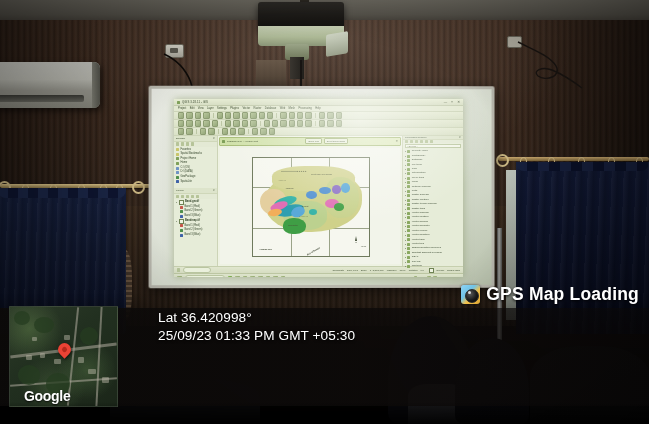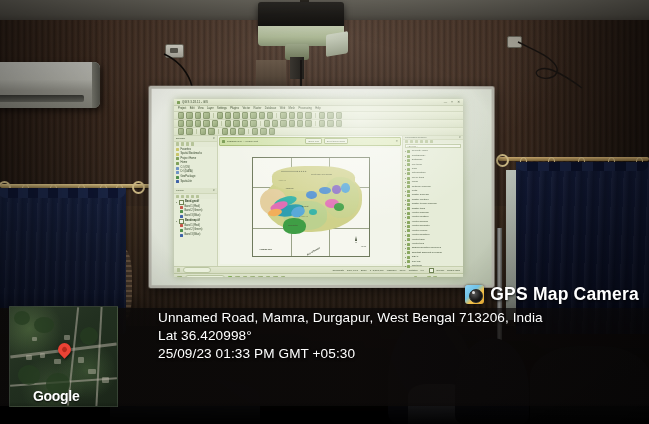--- a/index.html
+++ b/index.html
@@ -218,21 +218,21 @@
       radial-gradient(circle at 72% 64%, rgba(80,110,66,.5), rgba(0,0,0,0) 30%),
       radial-gradient(circle at 40% 80%, rgba(70,95,58,.55), rgba(0,0,0,0) 32%),
       linear-gradient(145deg,#2c3a28 0%,#223020 40%,#1b2619 100%);}
   .road{position:absolute;background:rgba(176,172,158,.55);}
   .bldg{position:absolute;background:rgba(196,190,176,.45);border-radius:1px;}
   .veg{position:absolute;border-radius:50%;background:rgba(38,60,32,.75);}
   .pin{position:absolute;left:48px;top:36px;width:13px;height:13px;border-radius:50% 50% 50% 0;
     background:#ea4335;transform:rotate(-45deg);box-shadow:0 1px 3px rgba(0,0,0,.7);}
   .pin:after{content:"";position:absolute;left:3.6px;top:3.6px;width:5.8px;height:5.8px;
     border-radius:50%;background:#b5291c;}
-  .gwm{position:absolute;left:23px;bottom:2px;color:#fff;font-size:14px;font-weight:bold;
+  .gwm{position:absolute;left:14px;bottom:2px;color:#fff;font-size:14px;font-weight:bold;
     text-shadow:0 1px 2px rgba(0,0,0,.9);letter-spacing:-.3px;}
 
   .gps-text{position:absolute;left:158px;top:310px;color:#fff;}
   .gps-text .l1{font-size:15.5px;font-weight:bold;letter-spacing:.1px;
     text-shadow:0 1px 3px rgba(0,0,0,.95);margin-bottom:3px;}
   .gps-text .ln{font-size:13.6px;letter-spacing:.1px;text-shadow:0 1px 3px rgba(0,0,0,.95);
     margin-bottom:3px;}
 
   .bottom-fade{position:absolute;left:0;bottom:0;width:649px;height:22px;
     background:linear-gradient(180deg, rgba(0,0,0,0), rgba(0,0,0,.85));}
@@ -758,21 +758,21 @@
   <div class="p-shirt"></div>
   <div class="person p2"></div>
   <div class="person p3"></div>
 
   <div class="vignette"></div>
 
   <div class="gps-logo">
     <div class="gps-badge">
         <div class="cam"></div>
       </div>
-    <div class="gps-title">GPS Map Camera</div>
+    <div class="gps-title">GPS Map Loading</div>
   </div>
 
   <div class="gps-strip"></div>
 
   <div class="gps-thumb">
     <div class="road" style="left:0;top:42px;width:107px;height:3px;transform:rotate(-7deg);"></div>
     <div class="road" style="left:0;top:74px;width:107px;height:2px;transform:rotate(-4deg);"></div>
     <div class="road" style="left:62px;top:0;width:2px;height:99px;transform:rotate(6deg);"></div>
     <div class="road" style="left:88px;top:0;width:2px;height:99px;transform:rotate(3deg);"></div>
     <div class="veg" style="left:4px;top:4px;width:16px;height:14px;"></div>
@@ -786,19 +786,18 @@
     <div class="bldg" style="left:68px;top:50px;width:6px;height:6px;"></div>
     <div class="bldg" style="left:78px;top:62px;width:8px;height:5px;"></div>
     <div class="bldg" style="left:92px;top:70px;width:7px;height:6px;"></div>
     <div class="bldg" style="left:54px;top:28px;width:6px;height:5px;"></div>
     <div class="bldg" style="left:22px;top:30px;width:5px;height:4px;"></div>
     <div class="pin"></div>
     <div class="gwm">Google</div>
   </div>
 
   <div class="gps-text">
-    <div class="ln">Unnamed Road, Mamra, Durgapur, West Bengal 713206, India</div>
     <div class="ln">Lat 36.420998°</div>
     <div class="ln">25/09/23 01:33 PM GMT +05:30</div>
   </div>
 
   <div class="bottom-fade"></div>
 </div>
 
 </body></html>

